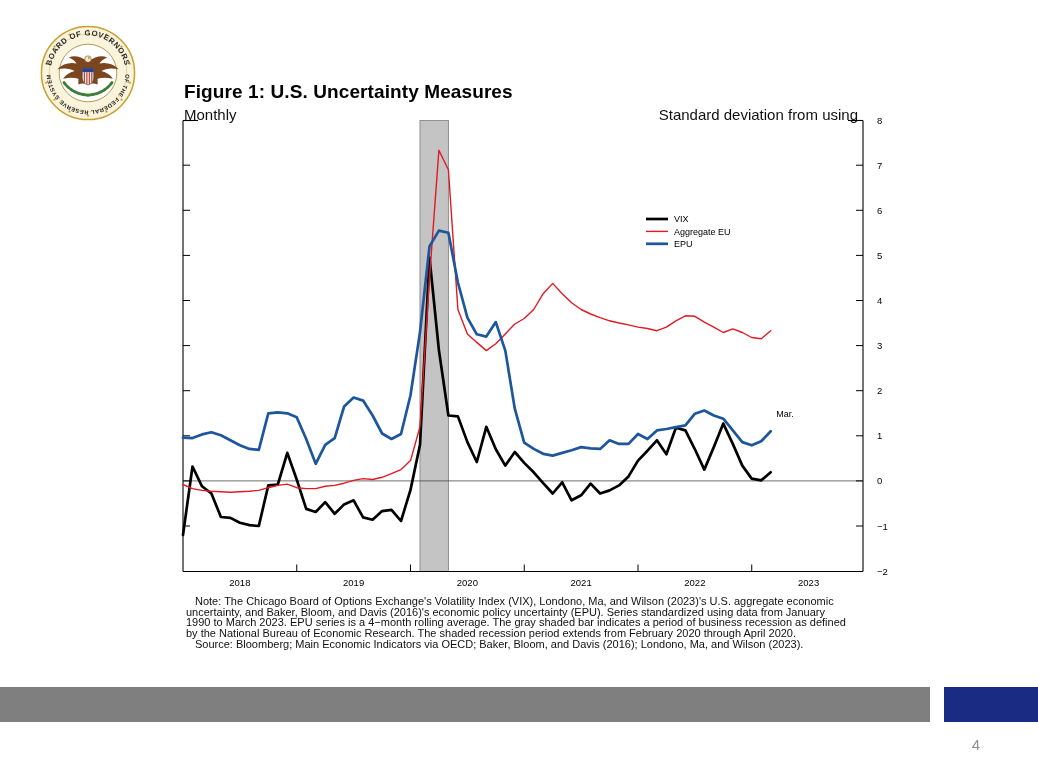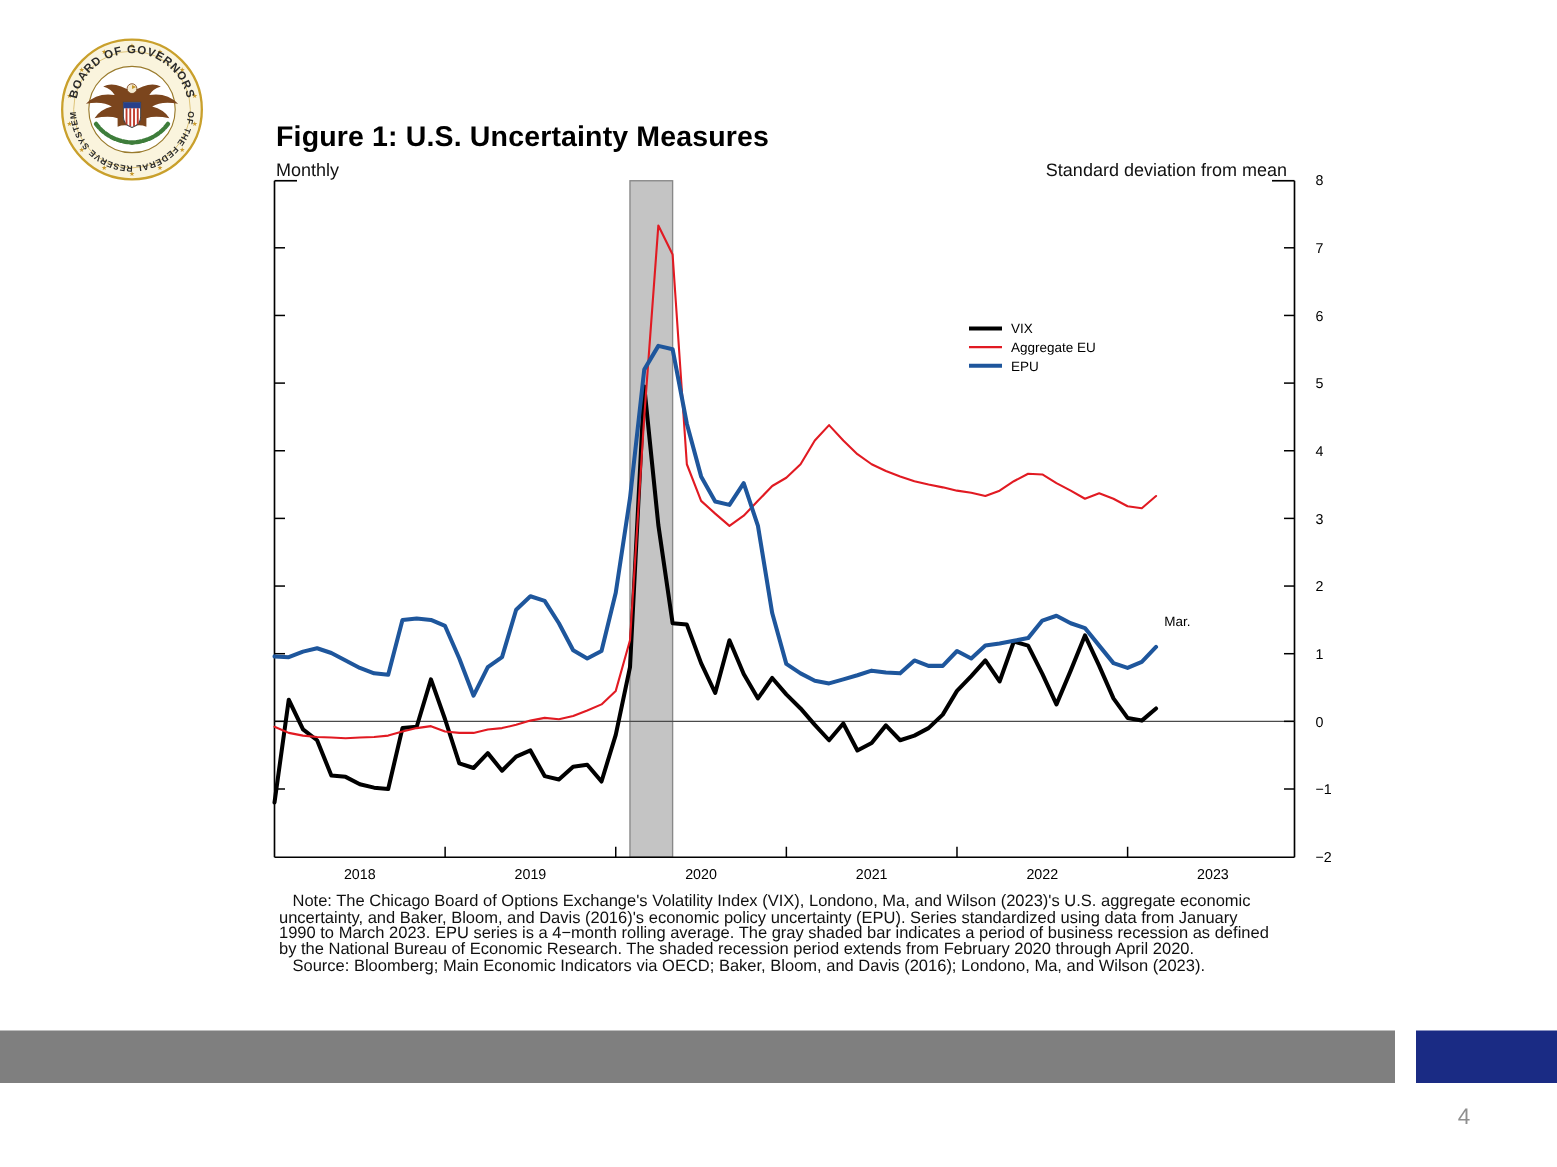--- a/index.html
+++ b/index.html
@@ -2,21 +2,21 @@
 <html><head>
 <meta charset="utf-8">
 <style>
   html,body{margin:0;padding:0;background:#fff;}
   .slide{
     position:relative;width:1038px;height:778px;background:#ffffff;
     font-family:"Liberation Sans",sans-serif;overflow:hidden;color:#000;
   }
   .seal{position:absolute;left:40px;top:25px;width:96px;height:96px;}
   .fig-title{position:absolute;left:184px;top:81px;font-size:19px;font-weight:bold;letter-spacing:.1px;}
-  .axis-caption{position:absolute;top:106px;font-size:12px;color:#111;}
+  .axis-caption{position:absolute;top:106px;font-size:15px;color:#111;}
   .axis-caption.left{left:184px;}
   .axis-caption.right{left:598px;width:260px;text-align:right;}
   #chart{position:absolute;left:0;top:0;width:1038px;height:778px;}
   .note-block{position:absolute;left:186px;top:596px;width:664px;font-size:11px;line-height:10.7px;color:#101010;}
   .note-block p{margin:0;text-indent:9px;}
   .footer-bar{position:absolute;left:0;top:687px;width:930px;height:35px;}
   .footer-accent{position:absolute;left:944px;top:687px;width:94px;height:35px;}
   .page-number{position:absolute;left:960px;top:736px;width:32px;text-align:center;font-size:15px;color:#8f8f8f;}
   svg text{font-family:"Liberation Sans",sans-serif;}
 </style>
@@ -71,21 +71,21 @@
         <line x1="46.2" y1="49.2" x2="46.2" y2="60.2"></line>
         <line x1="48.8" y1="49.2" x2="48.8" y2="61.6"></line>
         <line x1="51.4" y1="49.2" x2="51.4" y2="61.6"></line>
         <line x1="54" y1="49.2" x2="54" y2="60"></line>
       </g>
     </g>
   </svg>
 
   <div class="fig-title">Figure 1: U.S. Uncertainty Measures</div>
   <div class="axis-caption left">Monthly</div>
-  <div class="axis-caption right">Standard deviation from mean</div>
+  <div class="axis-caption right">Standard deviation from using</div>
 
   <svg id="chart" viewBox="0 0 1038 778">
       <rect x="419.97499999999997" y="120.5" width="28.437000000000012" height="451" fill="#c4c4c4" stroke="#888888" stroke-width="0.9"></rect>
       <g stroke="#000" stroke-width="1.1">
         <line x1="183" y1="120.5" x2="183" y2="571.5"></line>
         <line x1="863" y1="120.5" x2="863" y2="571.5"></line>
         <line x1="183" y1="571.5" x2="863" y2="571.5"></line>
         <line x1="183" y1="120.5" x2="198" y2="120.5"></line>
         <line x1="848" y1="120.5" x2="863" y2="120.5"></line>
       </g>

